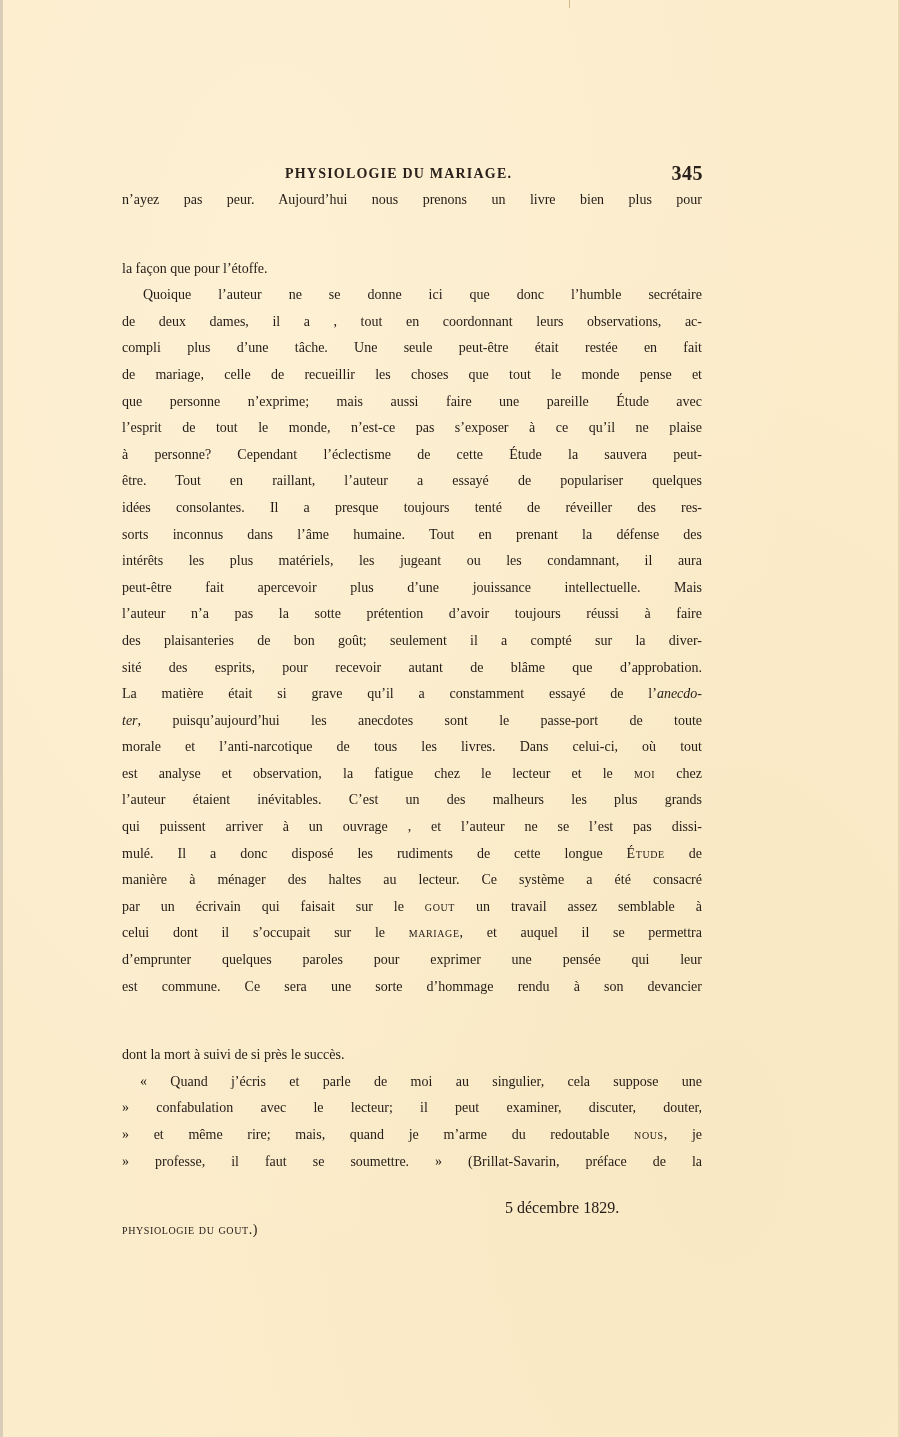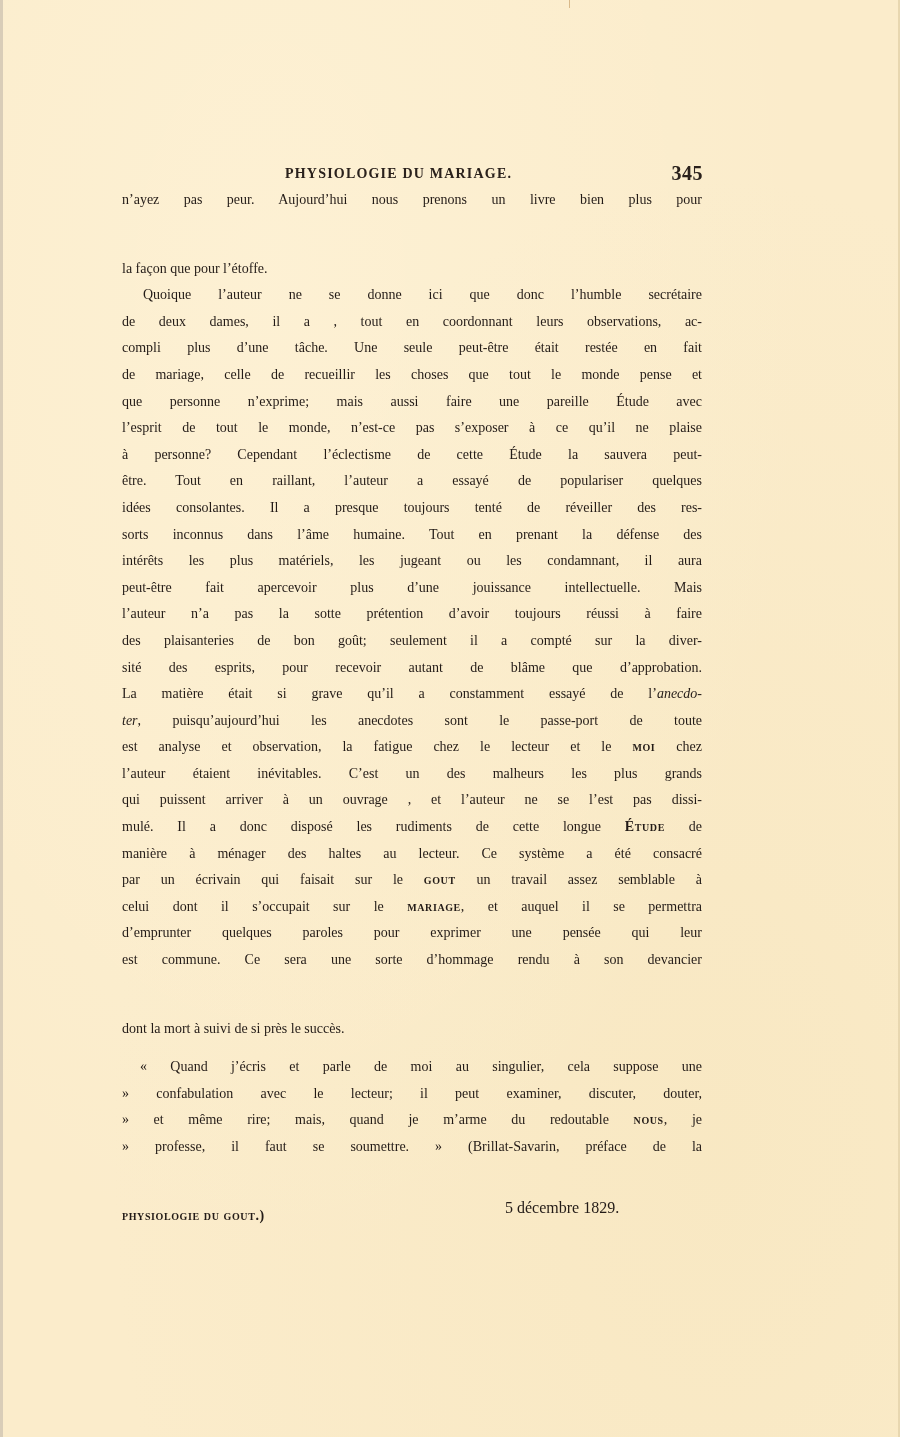--- a/index.html
+++ b/index.html
@@ -85,26 +85,24 @@
     }
     .line.last {
       text-align-last: left;
       margin-top: 42px;
     }
     .line.indent {
       padding-left: 21px;
     }
     .line.indent-q {
       padding-left: 18px;
-      margin-top: 12px;
     }
     .sc {
       font-variant: small-caps;
       letter-spacing: 0.6px;
-      font-weight: bold;
     }
     .it {
       font-style: italic;
       margin-top: 15px;
     }
     .date-line {
       position: absolute;
       left: 505px;
       top: 1199px;
       font-family: "Liberation Serif", "DejaVu Serif", serif;
@@ -138,20 +136,21 @@
       <div class="line"><span>être. Tout en raillant, l’auteur a essayé de populariser quelques</span></div>
       <div class="line"><span>idées consolantes. Il a presque toujours tenté de réveiller des res-</span></div>
       <div class="line"><span>sorts inconnus dans l’âme humaine. Tout en prenant la défense des</span></div>
       <div class="line"><span>intérêts les plus matériels, les jugeant ou les condamnant, il aura</span></div>
       <div class="line"><span>peut-être fait apercevoir plus d’une jouissance intellectuelle. Mais</span></div>
       <div class="line"><span>l’auteur n’a pas la sotte prétention d’avoir toujours réussi à faire</span></div>
       <div class="line"><span>des plaisanteries de bon goût; seulement il a compté sur la diver-</span></div>
       <div class="line"><span>sité des esprits, pour recevoir autant de blâme que d’approbation.</span></div>
       <div class="line"><span>La matière était si grave qu’il a constamment essayé de l’</span><span class="it">anecdo-</span></div>
       <div class="line"><span class="it">ter</span><span>, puisqu’aujourd’hui les anecdotes sont le passe-port de toute</span></div>
+      <div class="line"><span>morale et l’anti-narcotique de tous les livres. Dans celui-ci, où tout</span></div>
       <div class="line"><span>est analyse et observation, la fatigue chez le lecteur et le </span><span class="sc">moi</span><span> chez</span></div>
       <div class="line"><span>l’auteur étaient inévitables. C’est un des malheurs les plus grands</span></div>
       <div class="line"><span>qui puissent arriver à un ouvrage , et l’auteur ne se l’est pas dissi-</span></div>
       <div class="line"><span>mulé. Il a donc disposé les rudiments de cette longue </span><span class="sc">Étude</span><span> de</span></div>
       <div class="line"><span>manière à ménager des haltes au lecteur. Ce système a été consacré</span></div>
       <div class="line"><span>par un écrivain qui faisait sur le </span><span class="sc">gout</span><span> un travail assez semblable à</span></div>
       <div class="line"><span>celui dont il s’occupait sur le </span><span class="sc">mariage</span><span>, et auquel il se permettra</span></div>
       <div class="line"><span>d’emprunter quelques paroles pour exprimer une pensée qui leur</span></div>
       <div class="line"><span>est commune. Ce sera une sorte d’hommage rendu à son devancier</span></div>
       <div class="line last"><span>dont la mort à suivi de si près le succès.</span></div>

